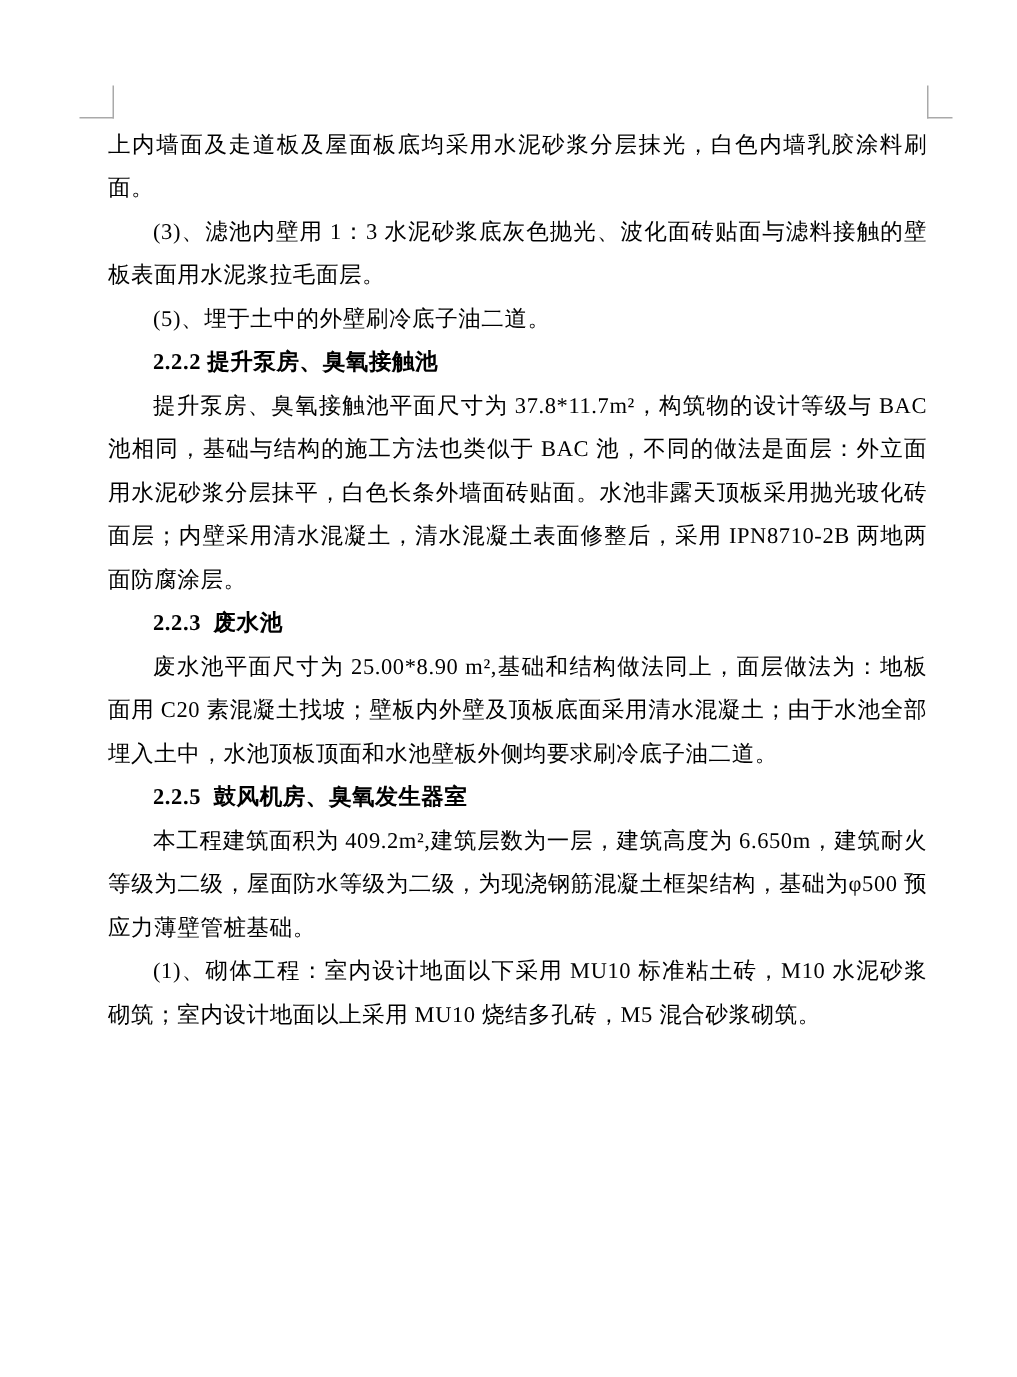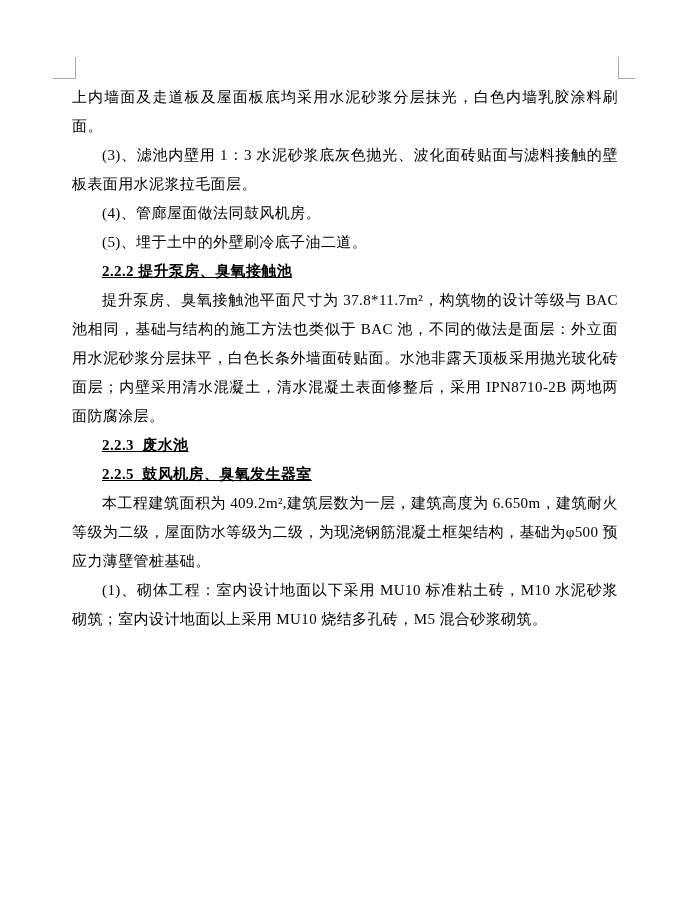--- a/index.html
+++ b/index.html
@@ -53,38 +53,37 @@
     text-indent: 0;
   }
   .content .heading {
     margin: 0;
     font-size: 15px;
     line-height: 29px;
     font-weight: bold;
     text-indent: 2em;
     white-space: pre-wrap;
     text-align: left;
-    text-decoration: underline;
   }
 </style>
 </head>
 <body>
 
 <div class="page">
 
   <div class="boundary-mark tl"></div>
   <div class="boundary-mark tr"></div>
 
   <div class="content">
     <p class="no-indent">上内墙面及走道板及屋面板底均采用水泥砂浆分层抹光，白色内墙乳胶涂料刷面。</p>
     <p>(3)、滤池内壁用 1：3 水泥砂浆底灰色抛光、波化面砖贴面与滤料接触的壁板表面用水泥浆拉毛面层。</p>
-    <p>(4)、管廊屋面做法同鼓风机房。</p>
     <p>(5)、埋于土中的外壁刷冷底子油二道。</p>
     <h3 class="heading">2.2.2 提升泵房、臭氧接触池</h3>
     <p>提升泵房、臭氧接触池平面尺寸为 37.8*11.7m²，构筑物的设计等级与 BAC 池相同，基础与结构的施工方法也类似于 BAC 池，不同的做法是面层：外立面用水泥砂浆分层抹平，白色长条外墙面砖贴面。水池非露天顶板采用抛光玻化砖面层；内壁采用清水混凝土，清水混凝土表面修整后，采用 IPN8710-2B 两地两面防腐涂层。</p>
     <h3 class="heading">2.2.3  废水池</h3>
+    <p>废水池平面尺寸为 25.00*8.90 m²,基础和结构做法同上，面层做法为：地板面用 C20 素混凝土找坡；壁板内外壁及顶板底面采用清水混凝土；由于水池全部埋入土中，水池顶板顶面和水池壁板外侧均要求刷冷底子油二道。</p>
     <h3 class="heading">2.2.5  鼓风机房、臭氧发生器室</h3>
     <p>本工程建筑面积为 409.2m²,建筑层数为一层，建筑高度为 6.650m，建筑耐火等级为二级，屋面防水等级为二级，为现浇钢筋混凝土框架结构，基础为φ500 预应力薄壁管桩基础。</p>
     <p>(1)、砌体工程：室内设计地面以下采用 MU10 标准粘土砖，M10 水泥砂浆砌筑；室内设计地面以上采用 MU10 烧结多孔砖，M5 混合砂浆砌筑。</p>
 
   </div>
 
 </div>
 
 </body></html>

